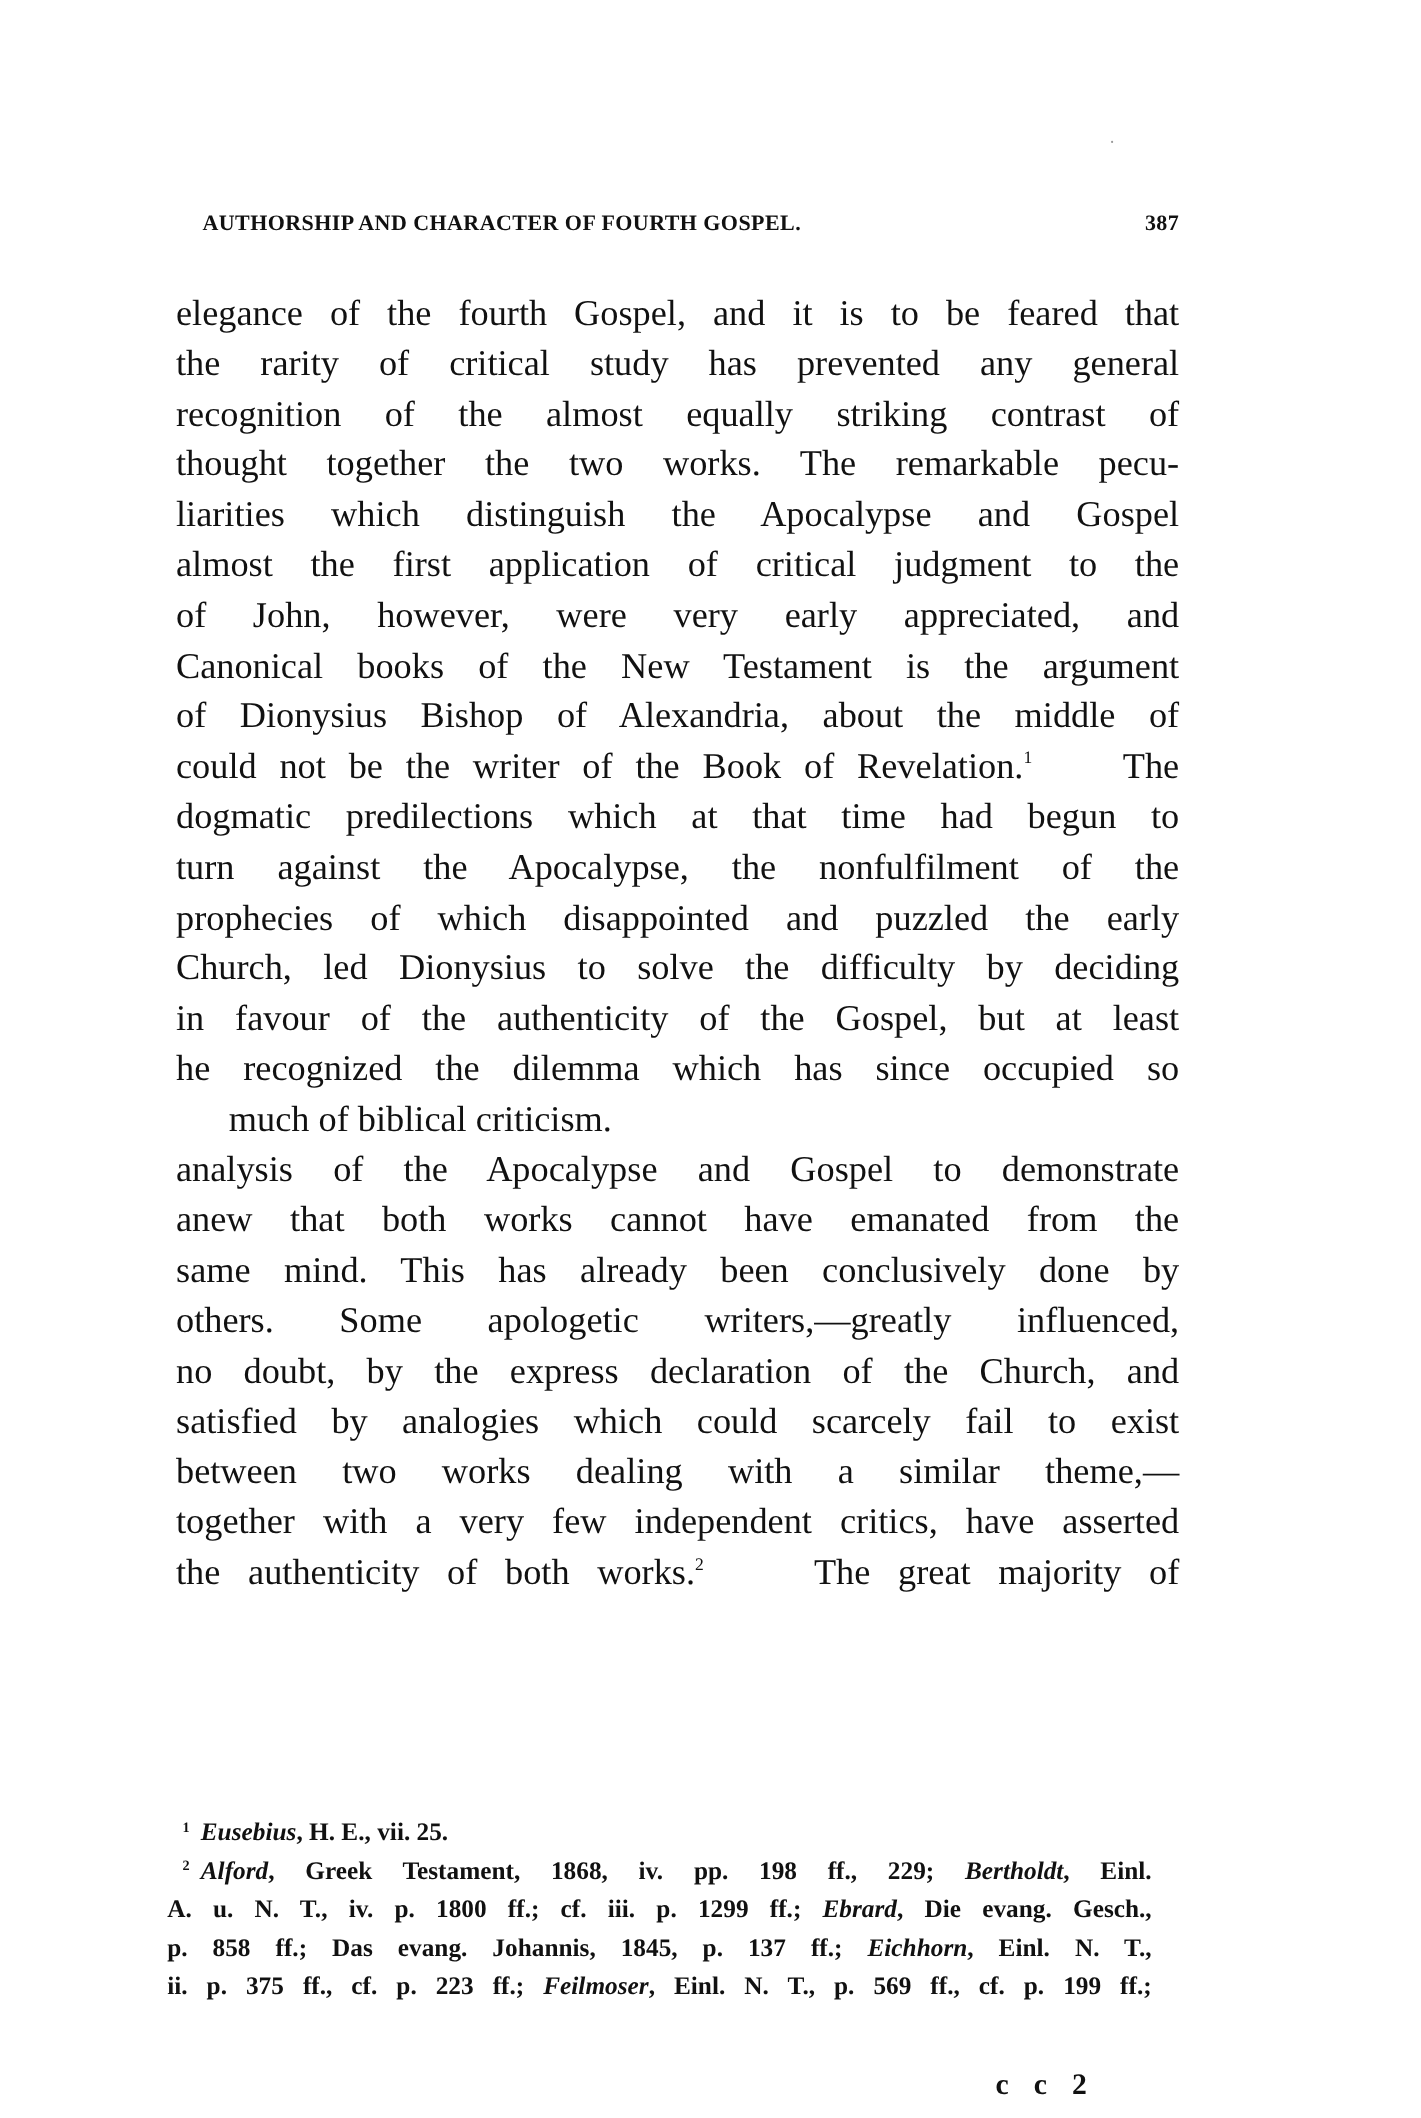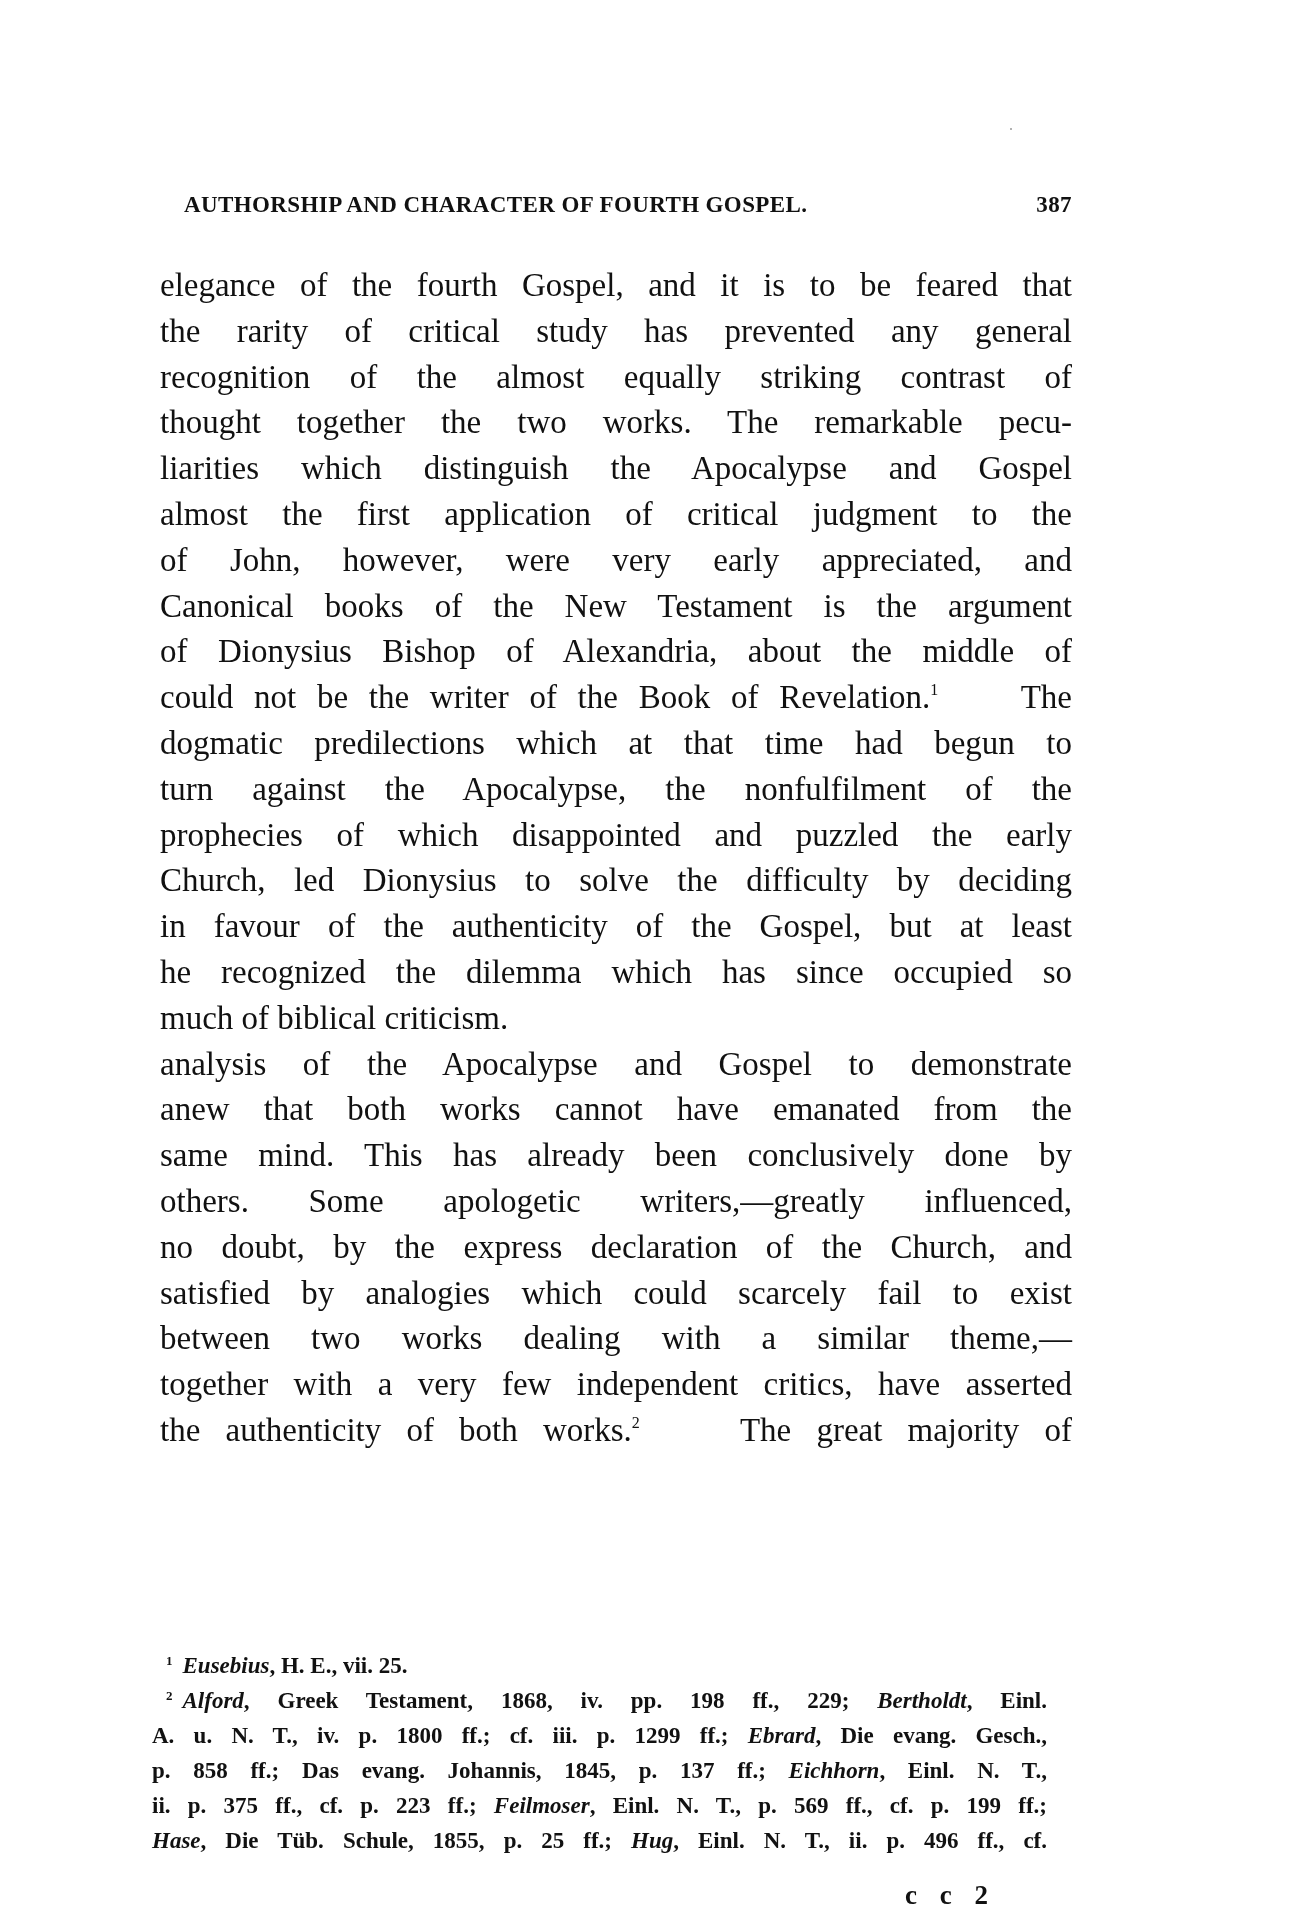--- a/index.html
+++ b/index.html
@@ -1,26 +1,26 @@
 <!DOCTYPE html>
 <html><head>
 <meta charset="utf-8">
 <style>
   html, body { margin: 0; padding: 0; background: #ffffff; }
   body { width: 1292px; height: 1925px; position: relative; overflow: hidden;
          font-family: "Liberation Serif", "DejaVu Serif", serif; color: #111111; }
   .page { position: absolute; left: 0; top: 0; width: 1292px; height: 1925px; }
   .running-head { position: absolute; left: 184px; top: 192px; width: 888px; height: 28px;
-         font-weight: bold; font-size: 23px; letter-spacing: 0.4px; }
+         font-weight: bold; font-size: 20px; letter-spacing: 0.4px; }
   .running-head .title { position: absolute; left: 0; top: 0; white-space: nowrap; }
   .running-head .folio { position: absolute; right: 0; top: 0; text-align: center; }
   .body-text { position: absolute; left: 160px; top: 263px; width: 912px; }
   .line { display: block; height: 45.8px; line-height: 45.8px; font-size: 33px;
           white-space: nowrap; text-align: justify; text-align-last: justify; }
-  .line.last { text-align-last: left; }
+  .line.last { text-align-last: left; margin-left: 48px; }
   .line.indent { padding-left: 26px; }
   sup { font-size: 16px; line-height: 0; vertical-align: 13px; }
   .footnotes { position: absolute; left: 152px; top: 1648px; width: 895px; }
   .fn-line { display: block; height: 35px; line-height: 35px; font-size: 23px; font-weight: bold;
              white-space: nowrap; text-align: justify; text-align-last: justify; }
   .fn-line.last { text-align-last: left; }
   .fn-line.fn-start { padding-left: 14px; }
   .fn-line i { font-style: italic; }
   .fn-mark { font-size: 13px; vertical-align: 8px; line-height: 0; margin-right: 10px; }
   .signature { position: absolute; left: 905px; top: 1880px; font-size: 27px; font-weight: bold;
@@ -68,17 +68,16 @@
     <span class="line">together with a very few independent critics, have asserted</span>
     <span class="line"><span>the authenticity of both works.</span><sup>2</sup>&nbsp;&nbsp;&nbsp; <span>The great majority of</span></span>
   </div>
 
   <div class="footnotes">
     <span class="fn-line last fn-start"><span class="fn-mark">1</span><i>Eusebius</i><span>, H. E., vii. 25.</span></span>
     <span class="fn-line fn-start"><span class="fn-mark">2</span><i>Alford</i><span>, Greek Testament, 1868, iv. pp. 198 ff., 229;  </span><i>Bertholdt</i><span>, Einl.</span></span>
     <span class="fn-line"><span>A. u. N. T., iv. p. 1800 ff.; cf. iii. p. 1299 ff.;  </span><i>Ebrard</i><span>, Die evang. Gesch.,</span></span>
     <span class="fn-line"><span>p. 858 ff.;  Das evang. Johannis, 1845, p. 137 ff.;  </span><i>Eichhorn</i><span>, Einl. N. T.,</span></span>
     <span class="fn-line"><span>ii. p. 375 ff., cf. p. 223 ff.;  </span><i>Feilmoser</i><span>, Einl. N. T., p. 569 ff., cf. p. 199 ff.;</span></span>
-    <span class="fn-line"><i>Hase</i><span>, Die Tüb. Schule, 1855, p. 25 ff.;  </span><i>Hug</i><span>, Einl. N. T., ii. p. 496 ff., cf.</span></span>
   </div>
 
   <div class="signature">c c 2</div>
 </div>
 
 </body></html>

